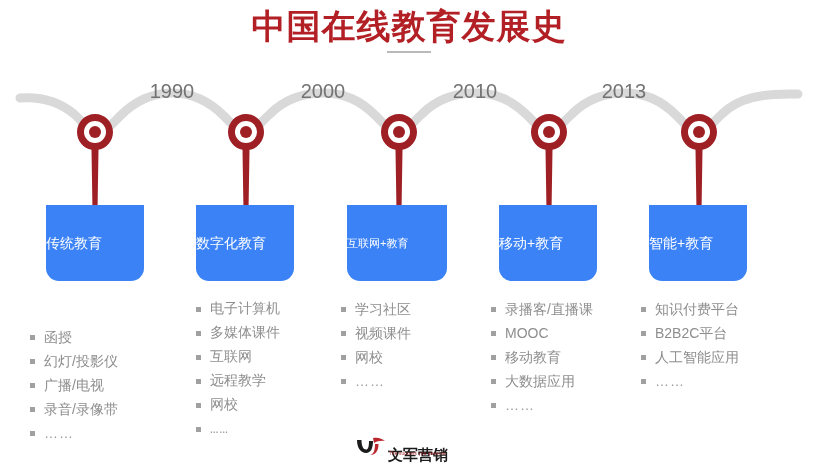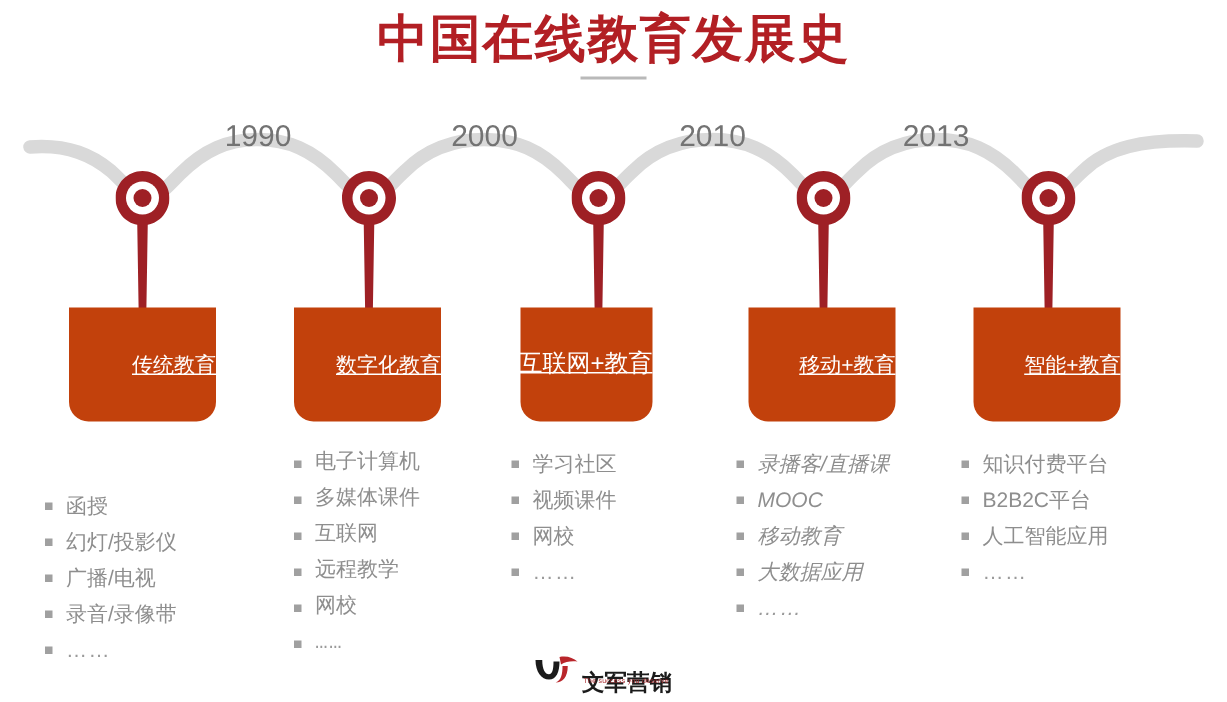--- a/index.html
+++ b/index.html
@@ -43,33 +43,32 @@
   }
 
   
   .pin{position:absolute;width:36px;height:104px;}
   .pin svg{display:block;}
 
   
   .stage-box{
     position:absolute;
     width:98px;height:76px;
-    background:#c2410c;
+    background:#3b82f6;
     border-radius:0 0 13px 13px;
     color:#ffffff;
     font-size:14px;
     display:flex;
     align-items:center;
-    justify-content:flex-end;
+    justify-content:flex-start;
     text-align:center;
     line-height:18px;
     white-space:nowrap;
-    text-decoration:underline;
-  }
-  .stage-box.wide{width:88px;font-size:16px;}
+  }
+  .stage-box.wide{width:100px;font-size:11px;}
 
   
   .col{
     position:absolute;
     top:300px;
     width:150px;
   }
   .bullet-row{
     display:flex;
     align-items:flex-start;
@@ -261,21 +260,21 @@
     <div class="bullet-row">
       <span class="bullet-sq"></span>
       <span class="bullet-txt">网校</span>
     </div>
     <div class="bullet-row">
       <span class="bullet-sq"></span>
       <span class="bullet-txt dots">……</span>
     </div>
   </div>
 
-  <div class="col" style="left:491px;font-style:italic;">
+  <div class="col" style="left:491px;">
     <div class="bullet-row">
       <span class="bullet-sq"></span>
       <span class="bullet-txt">录播客/直播课</span>
     </div>
     <div class="bullet-row">
       <span class="bullet-sq"></span>
       <span class="bullet-txt">MOOC</span>
     </div>
     <div class="bullet-row">
       <span class="bullet-sq"></span>

